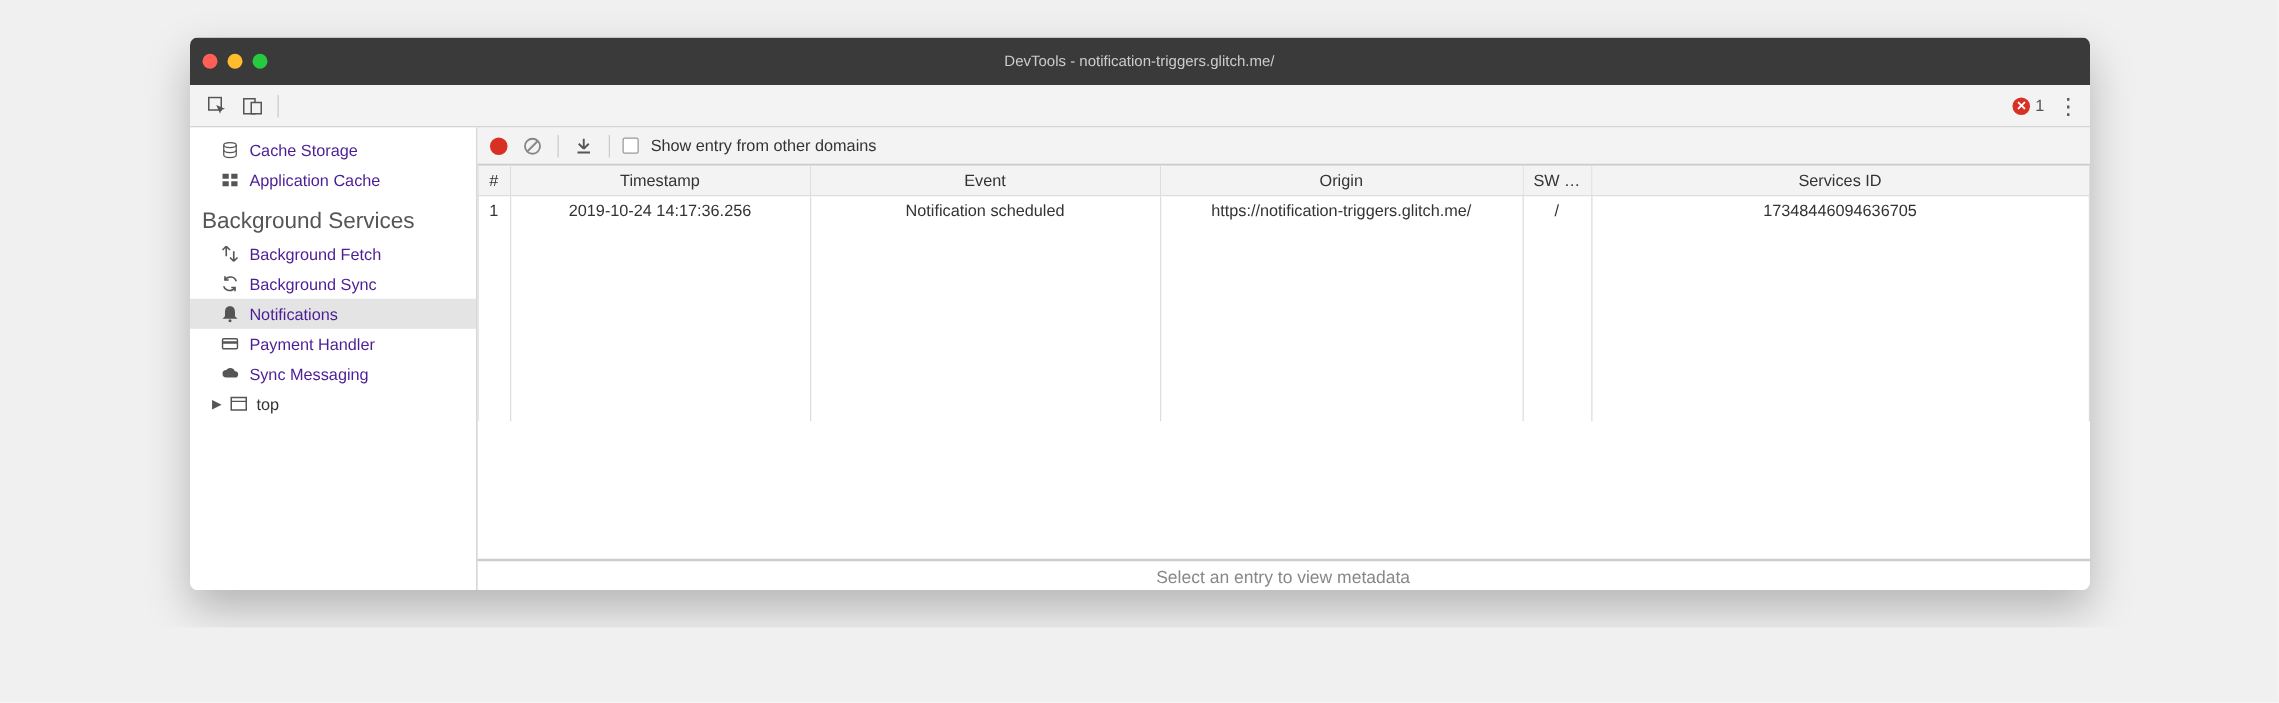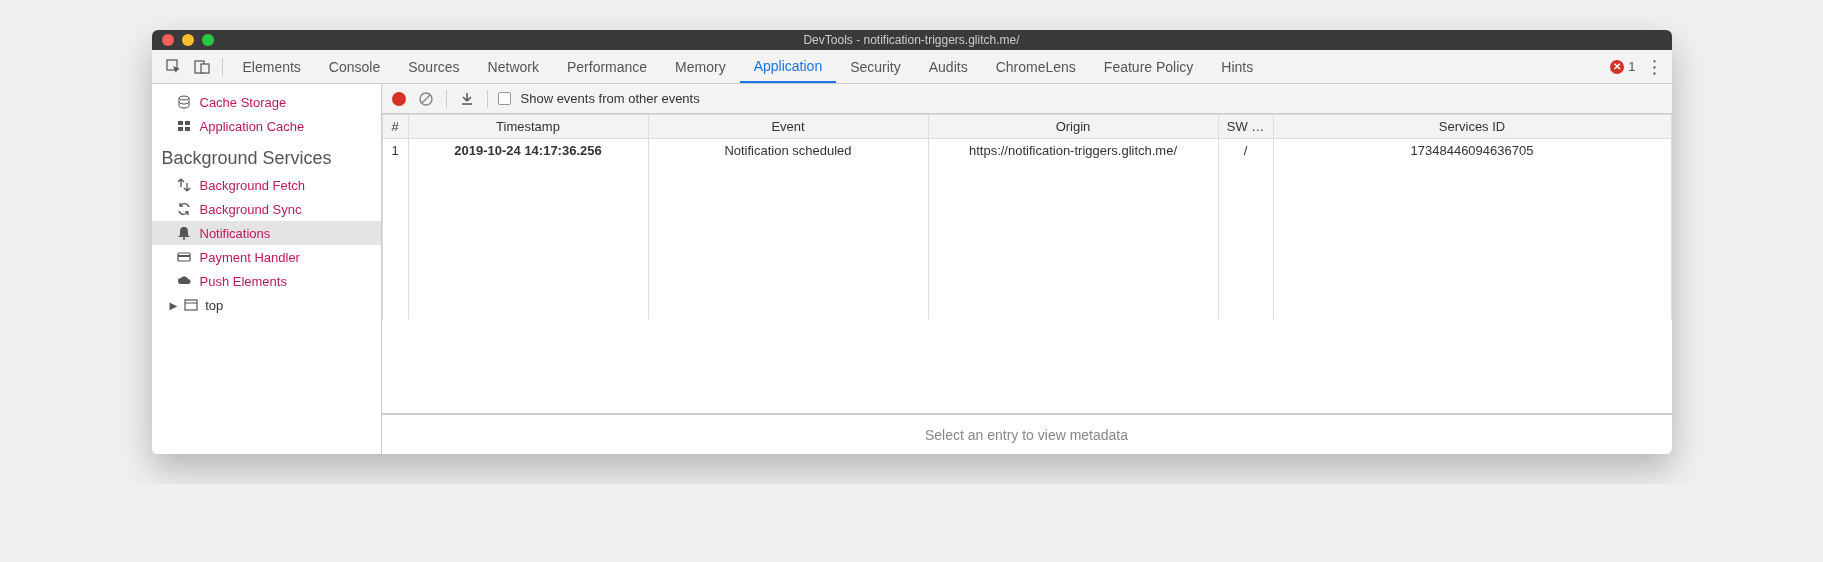--- a/index.html
+++ b/index.html
@@ -1,53 +1,53 @@
 <!DOCTYPE html>
 <html><head>
 <meta charset="utf-8">
 <style>
 * { box-sizing: border-box; margin: 0; padding: 0; }
 body { font-family: -apple-system, "Helvetica Neue", Arial, sans-serif; font-size: 13px; color: #333; background: #f0f0f0; }
 .window { width: 1520px; margin: 30px auto; background: #fff; border-radius: 6px; box-shadow: 0 15px 35px rgba(0,0,0,0.25); overflow: hidden; }
-.titlebar { background: #3a3a3a; color: #ddd; height: 20px; display: flex; align-items: center; position: relative; font-size: 12px; }
+.titlebar { background: #3a3a3a; color: #ddd; height: 38px; display: flex; align-items: center; position: relative; font-size: 12px; }
 .traffic { display: flex; gap: 8px; padding-left: 10px; }
 .dot { width: 12px; height: 12px; border-radius: 50%; }
 .dot.red { background: #ff5f56; } .dot.yellow { background: #ffbd2e; } .dot.green { background: #27c93f; }
 .titlebar-title { position: absolute; left: 50%; transform: translateX(-50%); color: #ccc; }
 .tabbar { display: flex; align-items: center; height: 34px; border-bottom: 1px solid #ccc; background: #f3f3f3; padding: 0 8px; }
 .tabbar .iconbtn { width: 28px; height: 28px; display: flex; align-items: center; justify-content: center; color: #555; }
 .tabbar .divider { width: 1px; height: 18px; background: #ccc; margin: 0 6px; }
 .tabs { display: flex; align-items: stretch; height: 100%; }
 .tab { padding: 0 14px; display: flex; align-items: center; color: #555; cursor: pointer; font-size: 14px; }
 .tab.active { color: #1a73e8; border-bottom: 2px solid #1a73e8; }
 .tabbar-right { margin-left: auto; display: flex; align-items: center; gap: 10px; color: #555; }
 .error-badge { display: flex; align-items: center; gap: 4px; }
 .error-circle { width: 14px; height: 14px; border-radius: 50%; background: #d93025; color: #fff; font-size: 10px; font-weight: bold; display: flex; align-items: center; justify-content: center; }
 .kebab { font-size: 18px; line-height: 1; }
 .main { display: flex; height: 370px; }
 .sidebar { width: 230px; border-right: 1px solid #ccc; background: #fff; overflow-y: auto; padding-top: 6px; }
-.side-item { display: flex; align-items: center; gap: 8px; padding: 4px 8px 4px 24px; color: #be185d; cursor: pointer; }
+.side-item { display: flex; align-items: center; gap: 8px; padding: 4px 8px 4px 24px; color: #4c1d95; cursor: pointer; }
 .side-item.selected { background: #e4e4e4; }
 .side-header { padding: 10px 10px 4px 10px; color: #555; font-size: 18px; }
 .side-icon { width: 16px; height: 16px; display: flex; align-items: center; justify-content: center; color: #555; }
 .frames-item { display: flex; align-items: center; gap: 6px; padding: 4px 8px 4px 18px; color: #333; }
 .content { flex: 1; display: flex; flex-direction: column; position: relative; }
 .toolbar { height: 30px; display: flex; align-items: center; gap: 10px; padding: 0 10px; border-bottom: 1px solid #ccc; background: #f3f3f3; }
 .toolbar .record { width: 14px; height: 14px; border-radius: 50%; background: #d93025; }
 .toolbar .tbtn { width: 20px; height: 20px; display: flex; align-items: center; justify-content: center; color: #555; }
 .toolbar .tdiv { width: 1px; height: 18px; background: #ccc; }
 .chk { width: 13px; height: 13px; border: 1px solid #999; border-radius: 2px; background: #fff; }
 .table-wrap { flex: 1; overflow: auto; border-bottom: 1px solid #ccc; position: relative; }
 table { width: 100%; border-collapse: collapse; font-size: 13px; }
 th, td { text-align: center; padding: 4px 8px; border: 1px solid #ddd; font-weight: normal; }
 th { background: #f3f3f3; color: #333; position: sticky; top: 0; }
 td { vertical-align: top; border-bottom: none; }
 .col-num { width: 26px; text-align: center; }
 .col-ts { width: 240px; } .col-evt { width: 280px; } .col-origin { width: 290px; } .col-sw { width: 55px; }
-.detail-pane { height: 40px; display: flex; align-items: center; justify-content: center; color: #888; font-size: 14px; border-top: 1px solid #ccc; }
+.detail-pane { height: 24px; display: flex; align-items: center; justify-content: center; color: #888; font-size: 14px; border-top: 1px solid #ccc; }
 .sidebar::-webkit-scrollbar { width: 8px; } .sidebar::-webkit-scrollbar-thumb { background: #bbb; border-radius: 4px; }
 svg { display: block; }
 </style>
 </head>
 <body>
 
 <div class="window">
 
   <div class="titlebar">
     <div class="traffic">
@@ -65,34 +65,20 @@
           <path d="M7 7 L14 10 L11 11 L10 14 Z" fill="#555"></path>
         </svg>
     </div>
     <div class="iconbtn">
       <svg width="16" height="16" viewBox="0 0 16 16">
           <rect x="1" y="2" width="9" height="12" fill="none" stroke="#555" stroke-width="1.2"></rect>
           <rect x="7" y="5" width="8" height="9" fill="#f3f3f3" stroke="#555" stroke-width="1.2"></rect>
         </svg>
     </div>
     <div class="divider"></div>
-    <div class="tabs" id="tabs-container">
-        <div class="tab">Elements</div>
-        <div class="tab">Console</div>
-        <div class="tab">Sources</div>
-        <div class="tab">Network</div>
-        <div class="tab">Performance</div>
-        <div class="tab">Memory</div>
-        <div class="tab active">Application</div>
-        <div class="tab">Security</div>
-        <div class="tab">Audits</div>
-        <div class="tab">ChromeLens</div>
-        <div class="tab">Feature Policy</div>
-        <div class="tab">Hints</div>
-      </div>
     <div class="tabbar-right">
       <div class="error-badge">
         <div class="error-circle">✕</div>
         <span>1</span>
       </div>
       <div class="kebab">⋮</div>
     </div>
   </div>
 
   <div class="main">
@@ -157,21 +143,21 @@
             </svg>
         </span>
         <span>Payment Handler</span>
       </div>
       <div class="side-item">
         <span class="side-icon">
           <svg width="14" height="14" viewBox="0 0 14 14">
               <path d="M4 10 A3 3 0 0 1 4 4 A4 4 0 0 1 11 5 A2.5 2.5 0 0 1 11 10 Z" fill="#555"></path>
             </svg>
         </span>
-        <span>Push Elements</span>
+        <span>Sync Messaging</span>
       </div>
 
       <div class="frames-item">
         <span style="font-size:10px;color:#555">▶</span>
         <span class="side-icon">
           <svg width="14" height="14" viewBox="0 0 14 14">
               <rect x="1" y="2" width="12" height="10" fill="none" stroke="#555" stroke-width="1.2"></rect>
               <line x1="1" y1="5" x2="13" y2="5" stroke="#555"></line>
             </svg>
         </span>
@@ -190,39 +176,39 @@
         </div>
         <div class="tdiv"></div>
         <div class="tbtn">
           <svg width="16" height="16" viewBox="0 0 16 16">
               <path d="M8 2 V10 M8 10 L4 6 M8 10 L12 6" fill="none" stroke="#555" stroke-width="1.5"></path>
               <line x1="3" y1="13" x2="13" y2="13" stroke="#555" stroke-width="1.5"></line>
             </svg>
         </div>
         <div class="tdiv"></div>
         <div class="chk"></div>
-        <span>Show events from other events</span>
+        <span>Show entry from other domains</span>
       </div>
 
       <div class="table-wrap">
         <table>
           <thead>
             <tr>
               <th class="col-num">#</th>
               <th class="col-ts">Timestamp</th>
               <th class="col-evt">Event</th>
               <th class="col-origin">Origin</th>
               <th class="col-sw">SW …</th>
               <th>Services ID</th>
             </tr>
           </thead>
           <tbody id="table-body">
               <tr>
                 <td class="col-num" style="height: 180px;">1</td>
-                <td style="height: 180px; font-weight: bold;">2019-10-24 14:17:36.256</td>
+                <td style="height: 180px;">2019-10-24 14:17:36.256</td>
                 <td style="height: 180px;">Notification scheduled</td>
                 <td style="height: 180px; margin-top: 12px;">https://notification-triggers.glitch.me/</td>
                 <td style="height: 180px;">/</td>
                 <td style="height: 180px;">17348446094636705</td>
               </tr>
             </tbody>
         </table>
       </div>
 
       <div class="detail-pane">

